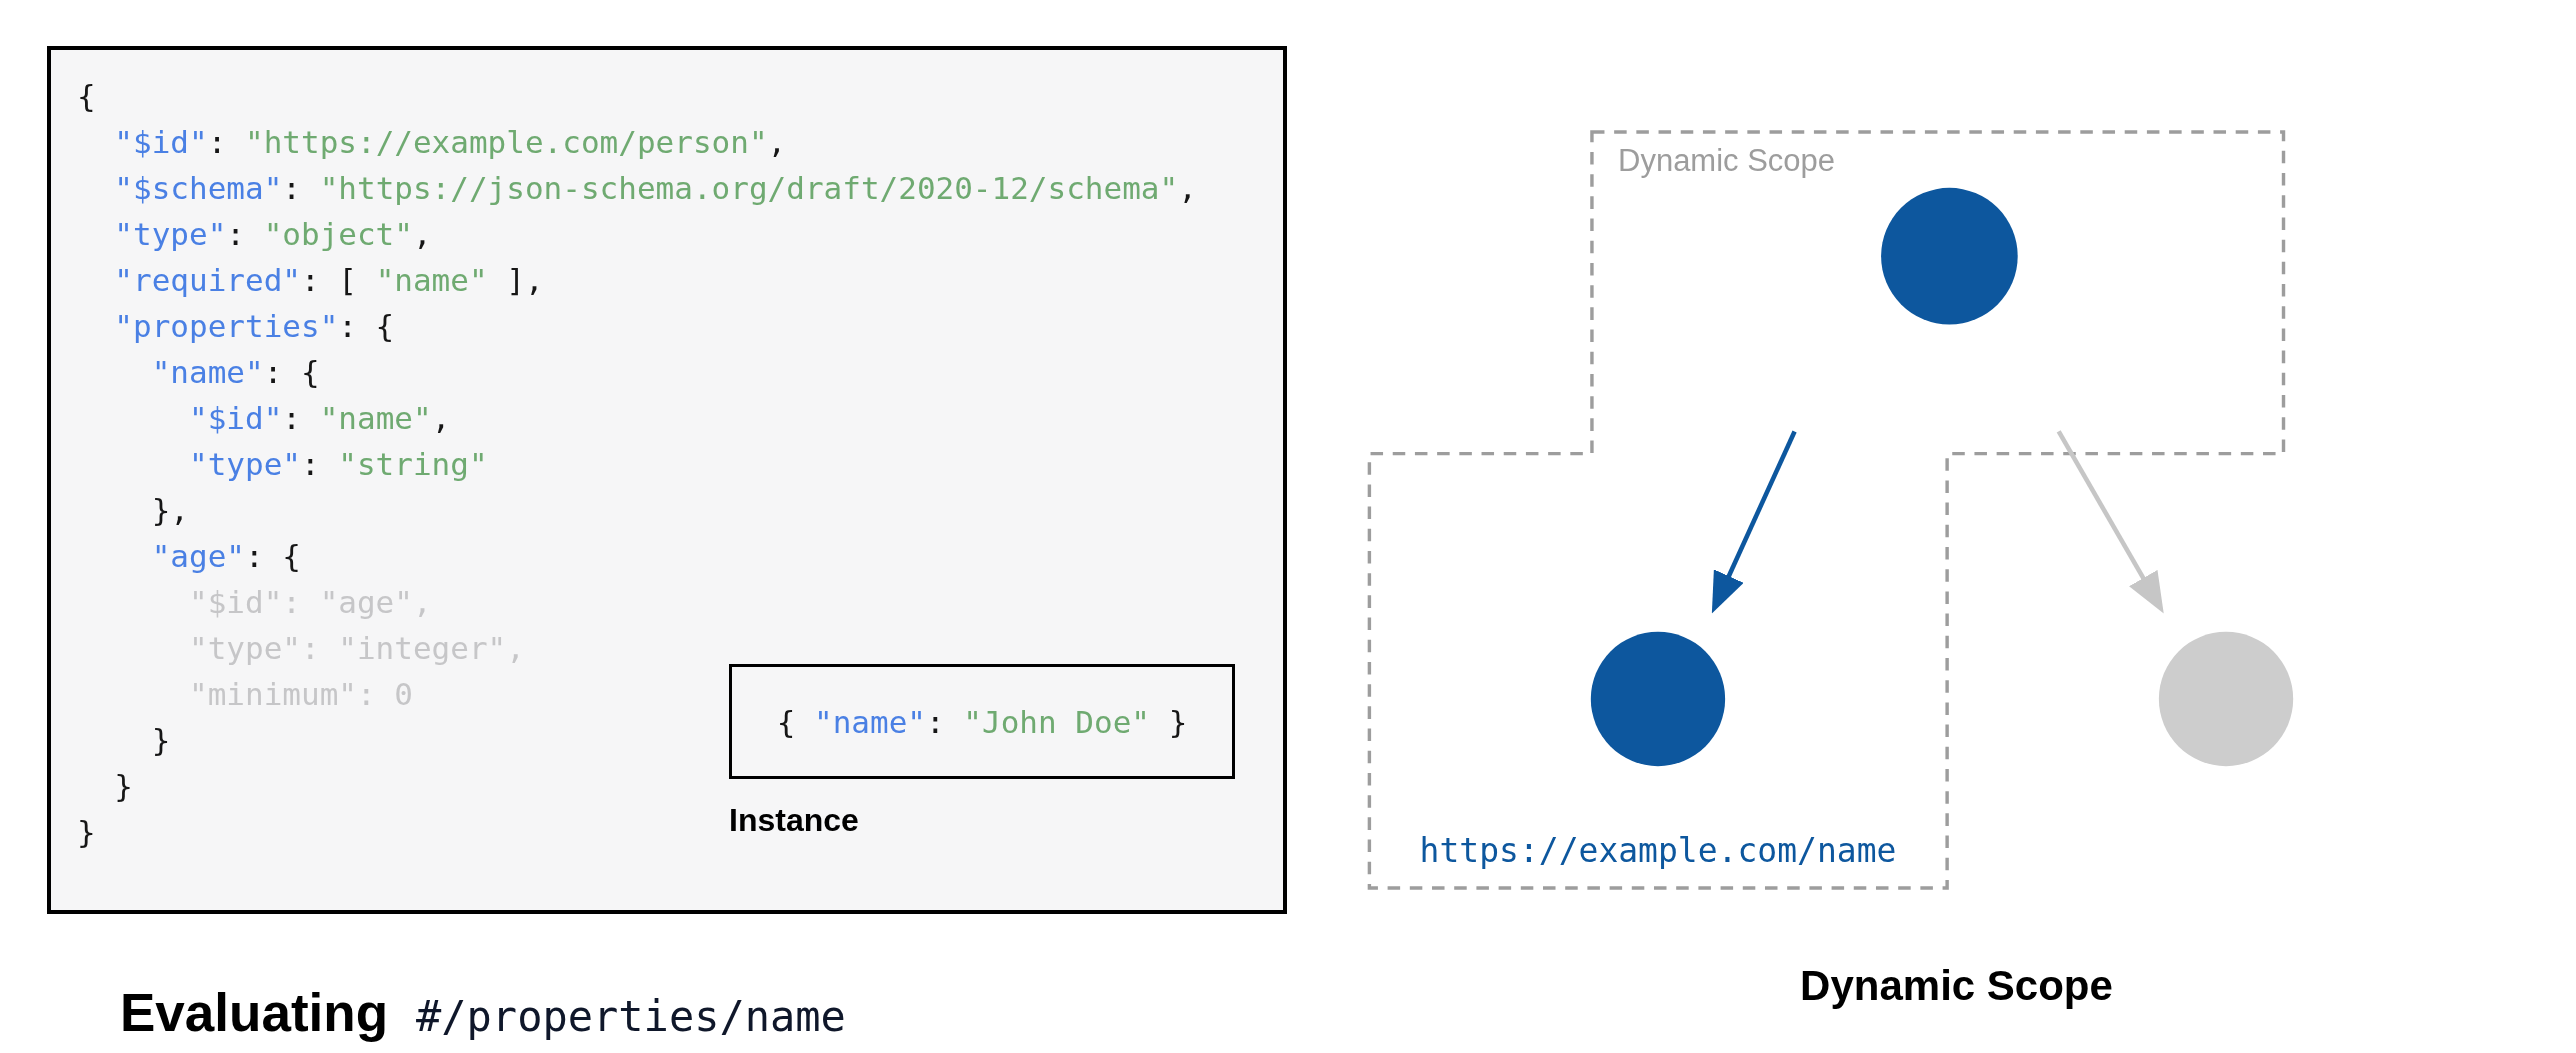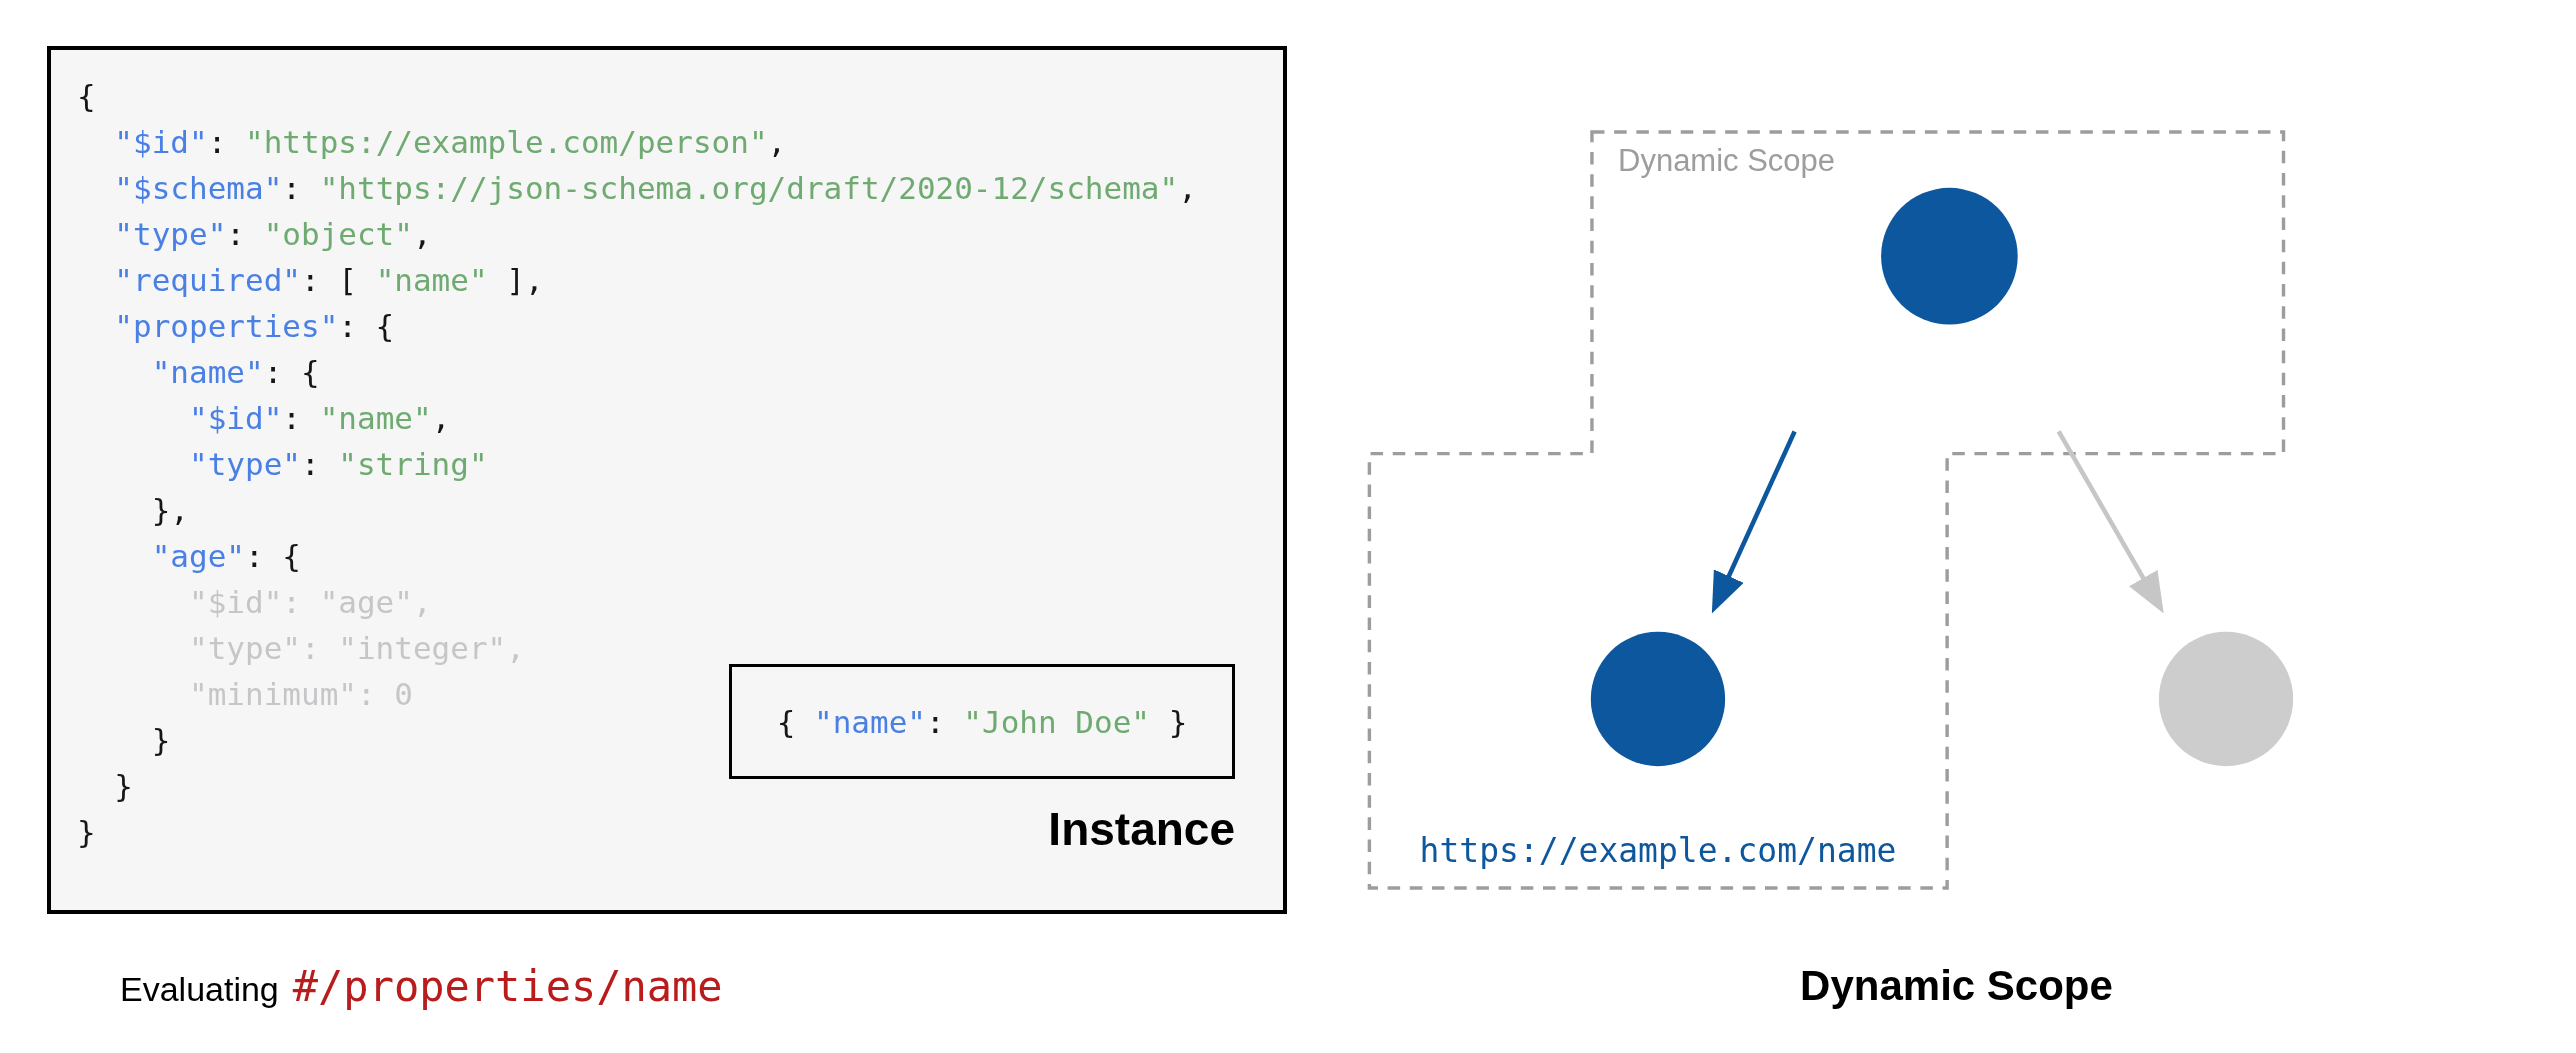--- a/index.html
+++ b/index.html
@@ -64,44 +64,45 @@
   .instance-code {
     font-family: "DejaVu Sans Mono", monospace;
     font-size: 31px;
     white-space: pre;
     color: var(--plain-dark);
   }
   .instance-label {
     position: absolute;
     left: 729px; top: 802px;
     width: 506px;
-    text-align: right;
+    text-align: left;
     font-weight: bold;
-    font-size: 46px;
+    font-size: 32px;
     color: #000000;
   }
 
   .caption-left {
     position: absolute;
     left: 120px; top: 962px;
     display: flex;
     align-items: baseline;
     white-space: pre;
   }
   .cap-bold {
     font-family: "Liberation Sans", sans-serif;
-    font-weight: normal;
-    font-size: 34px;
+    font-weight: bold;
+    font-size: 53px;
     color: #000000;
+    margin-top: 20px;
   }
   .cap-mono {
     font-family: "DejaVu Sans Mono", monospace;
     font-size: 42px;
-    margin-left: 14px;
-    color: #b91c1c;
+    margin-left: 28px;
+    color: #0f172a;
   }
 
   
   .diagram-svg {
     position: absolute;
     left: 0; top: 0;
     width: 2576px; height: 1053px;
   }
   .scope-label {
     position: absolute;

